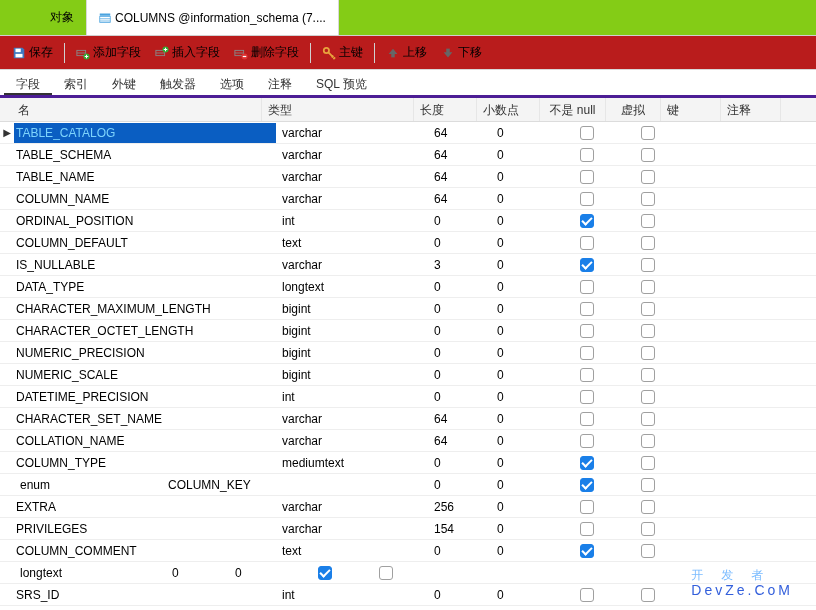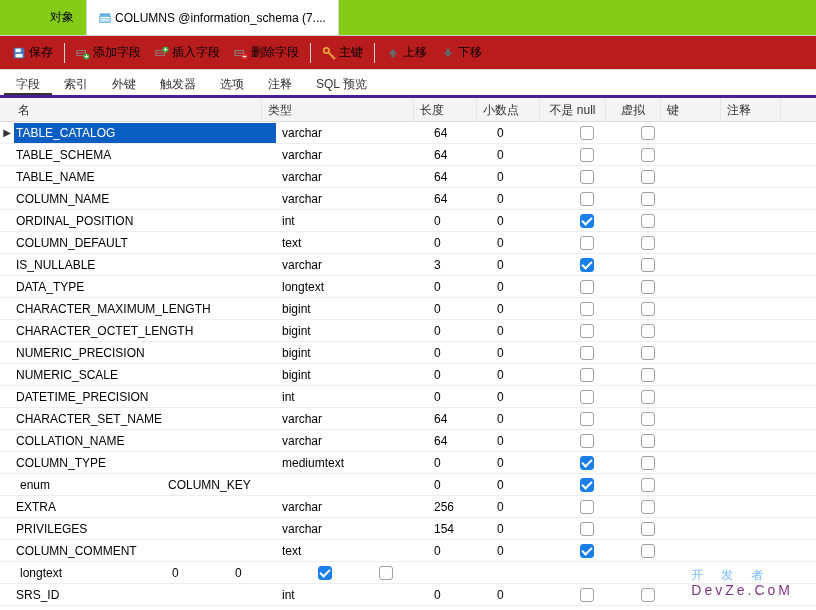--- a/index.html
+++ b/index.html
@@ -17,39 +17,39 @@
 .tb-icon { width:14px; height:14px; display:inline-block; }
 
 .subtabs { display:flex; background:#fff; border-bottom:3px solid #4c1d95; height:28px; padding-left:4px; }
 .subtab { padding:6px 12px 5px; cursor:pointer; color:#333; }
 .subtab.active { border-bottom:2px solid #333; font-weight:500; }
 
 .grid { background:#fff; overflow-y:auto; height:calc(610px - 28px - 34px - 28px); position:relative; }
 .gh { display:flex; background:#f4f4f4; border-bottom:1px solid #dcdcdc; height:24px; position:sticky; top:0; z-index:2; }
 .gh .cell { padding:4px 6px; color:#333; border-right:1px solid #e6e6e6; }
 .gr { display:flex; border-bottom:1px solid #eee; height:22px; align-items:center; }
-.gr.sel .c-name { background:#0a5ec2; color:#ffffff; }
+.gr.sel .c-name { background:#0a5ec2; color:#7dd3fc; }
 .gr .caret { width:14px; display:flex; justify-content:center; color:#333; font-size:10px; }
 .cell { overflow:hidden; white-space:nowrap; text-overflow:ellipsis; }
 .c-name { width:262px; padding:3px 6px 3px 2px; }
 .c-type { width:152px; padding:3px 6px; }
 .c-len { width:63px; padding:3px 6px; }
 .c-dec { width:63px; padding:3px 6px; }
 .c-null { width:66px; text-align:center; }
 .c-virt { width:55px; text-align:center; }
 .c-key { width:60px; padding:3px 6px; }
 .c-com { width:60px; padding:3px 6px; }
 .gh .c-name { padding-left:18px; }
 
 .chk { display:inline-block; width:14px; height:14px; border:1px solid #a0a0a0; border-radius:3px; background:#fff; vertical-align:middle; position:relative; }
 .chk.on { background:#1a7fe8; border-color:#1a7fe8; }
 .chk.on:after { content:""; position:absolute; left:3px; top:0px; width:4px; height:8px; border:solid #fff; border-width:0 2px 2px 0; transform:rotate(45deg); }
 
 .watermark { position:absolute; right:23px; bottom:12px; color:#6db5ff; font-size:28px; letter-spacing:18px; font-weight:400; opacity:.9; pointer-events:none; }
-.watermark .sub { display:block; font-size:14px; letter-spacing:3px; color:#701a75; margin-top:-4px; text-align:right; }
+.watermark .sub { display:block; font-size:14px; letter-spacing:3px; color:#1d4ed8; margin-top:-4px; text-align:right; }
 </style>
 </head>
 <body>
 
 <div class="tabs-top">
   <div class="tab-top">
       <span>对象</span>
     </div>
   <div class="tab-top active">
     <span class="tbl-icon"><svg viewBox="0 0 16 16">

